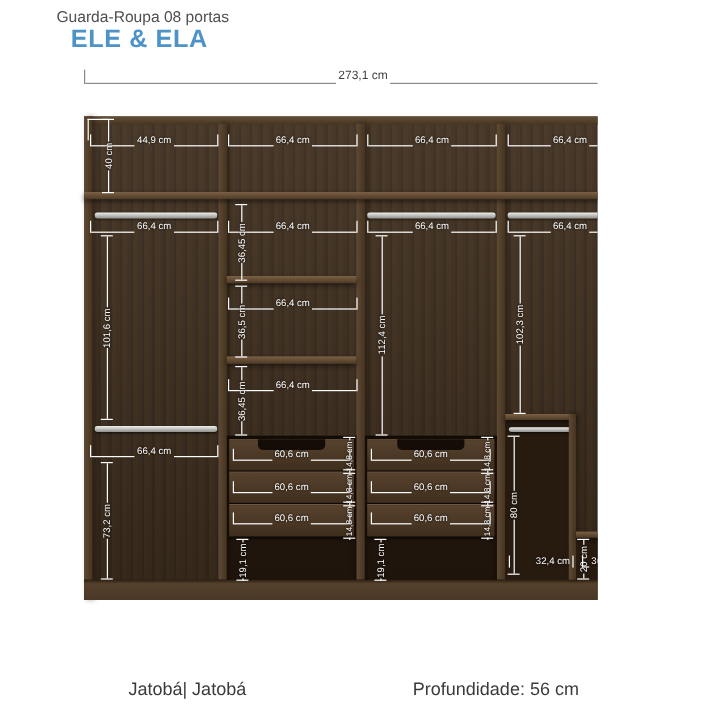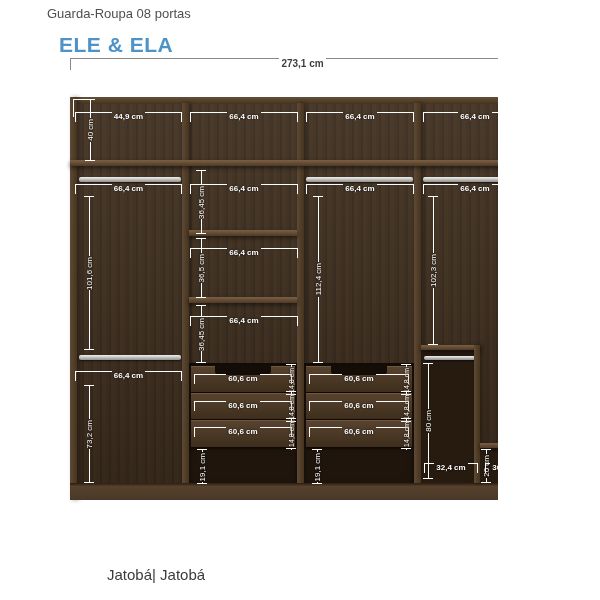--- a/index.html
+++ b/index.html
@@ -20,22 +20,22 @@
   .frame-v{background:linear-gradient(90deg,#5e4935,#46341f);box-shadow:2px 0 4px rgba(0,0,0,.35);}
   .shelf{background:linear-gradient(180deg,#7b6044,#4e3a26);box-shadow:0 2px 4px rgba(0,0,0,.5);}
   .rod{background:linear-gradient(180deg,#f1f1ee,#8f8f8d);border-radius:2px;box-shadow:0 1px 2px rgba(0,0,0,.6);}
   .drawerblock{background:#1f150d;box-shadow:inset 0 3px 6px rgba(0,0,0,.6);}
   .drawer{background:linear-gradient(180deg,#57422e,#3f2e1d);border-top:1px solid #6f5740;box-shadow:0 2px 2px rgba(0,0,0,.55);}
   .recess{background:#140d07;border-radius:0 0 4px 4px;}
   .darkbay{background:#271b10;}
   .plinth{background:linear-gradient(180deg,#2a1d11,#55412c 20%,#4a3827);}
 
   
-  .hdim{position:absolute;display:flex;align-items:flex-start;height:10px;
-        border-left:1px solid #fff;border-right:1px solid #fff;font-weight:bold;}
+  .hdim{position:absolute;display:flex;align-items:flex-end;height:10px;
+        border-left:1px solid #fff;border-right:1px solid #fff;}
   .hdim i{flex:1;height:1px;background:#fff;min-width:2px;}
   .hdim span{font-size:8px;line-height:10px;color:#fff;padding:0 2px;white-space:nowrap;
              text-shadow:0 0 2px rgba(0,0,0,.95);}
   .vdim{position:absolute;display:flex;flex-direction:column;align-items:center;width:10px;
         border-top:1px solid #fff;border-bottom:1px solid #fff;}
   .vdim i{flex:1;width:1px;background:#fff;min-height:2px;}
   .vdim span{font-size:8px;color:#fff;writing-mode:vertical-rl;transform:rotate(180deg);
              white-space:nowrap;padding:1px 0;text-shadow:0 0 2px rgba(0,0,0,.95);}
   .vdim.tiny span{font-size:7px;}
 
@@ -47,21 +47,21 @@
   .vdim.outer span{color:#3f3f3f;font-size:10px;text-shadow:none;}
   .wline{position:absolute;background:#fff;}
   .gline{position:absolute;background:#9a9a9a;}
 </style>
 </head>
 <body>
 
 <div class="screen">
 
   <div class="abs subtitle" style="left:47px;top:6px;">Guarda-Roupa 08 portas</div>
-  <div class="abs title" style="left:59px;top:21px;margin-top:12px;">ELE &amp; ELA</div>
+  <div class="abs title" style="left:59px;top:21px;">ELE &amp; ELA</div>
 
   <div class="hdim outer" style="left:70px;top:58px;width:463px;">
     <i></i>
       <span>273,1 cm</span>
       <i></i>
   </div>
   <div class="gline" style="left:533px;top:96px;width:38px;height:1px;"></div>
   <div class="gline" style="left:533px;top:497px;width:38px;height:1px;"></div>
   <div class="vdim outer" style="left:550px;top:97px;height:401px;">
     <i></i>
@@ -286,31 +286,32 @@
       <i></i>
       <span>19,1 cm</span>
       <i></i>
     </div>
 
   <div class="vdim" style="left:423px;top:363px;height:114px;">
       <i></i>
       <span>80 cm</span>
       <i></i>
     </div>
-  <div class="hdim" style="left:424px;top:463px;width:52px;">
+  <div class="hdim" style="left:424px;top:463px;width:52px;flex-direction:column;">
       <i></i>
       <span>32,4 cm</span>
       <i></i>
     </div>
   <div class="vdim" style="left:481px;top:449px;height:32px;">
       <i></i>
       <span>20 cm</span>
       <i></i>
     </div>
   <div class="hdim" style="left:485px;top:463px;width:42px;">
       <i></i>
       <span>36,9 cm</span>
       <i></i>
     </div>
 
   <div class="abs foot" style="left:107px;top:566px;">Jatobá| Jatobá</div>
+  <div class="abs foot" style="left:344px;top:566px;">Profundidade: 56 cm</div>
 
 </div>
 
 </body></html>

